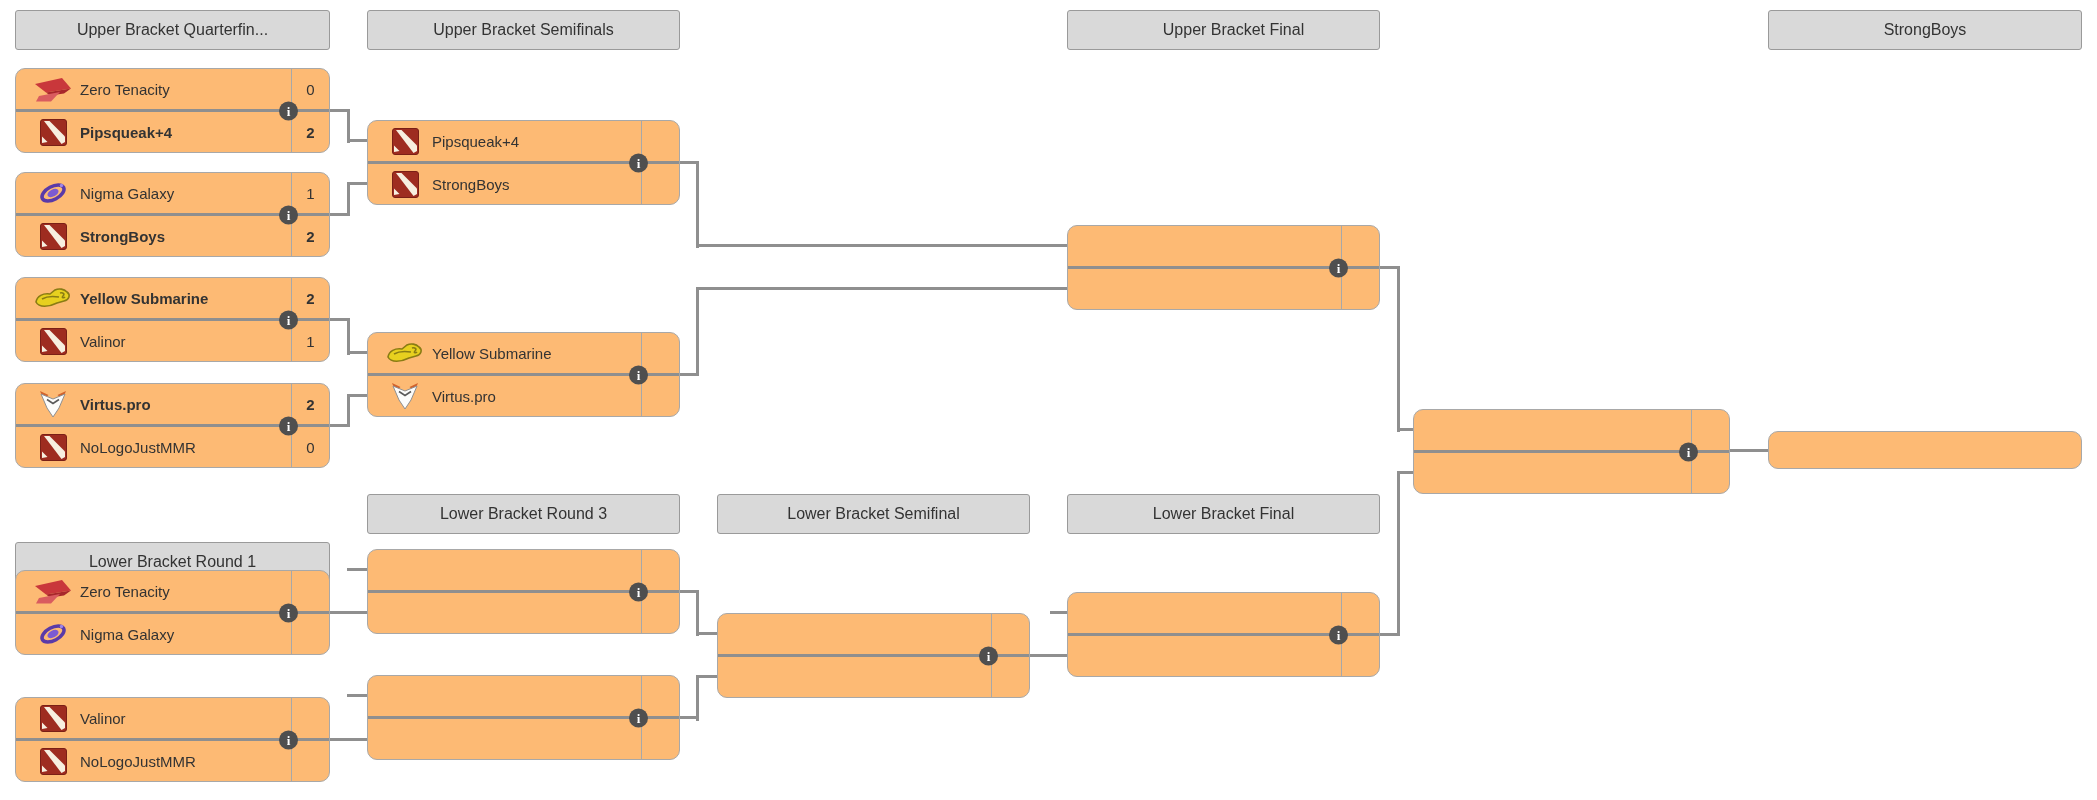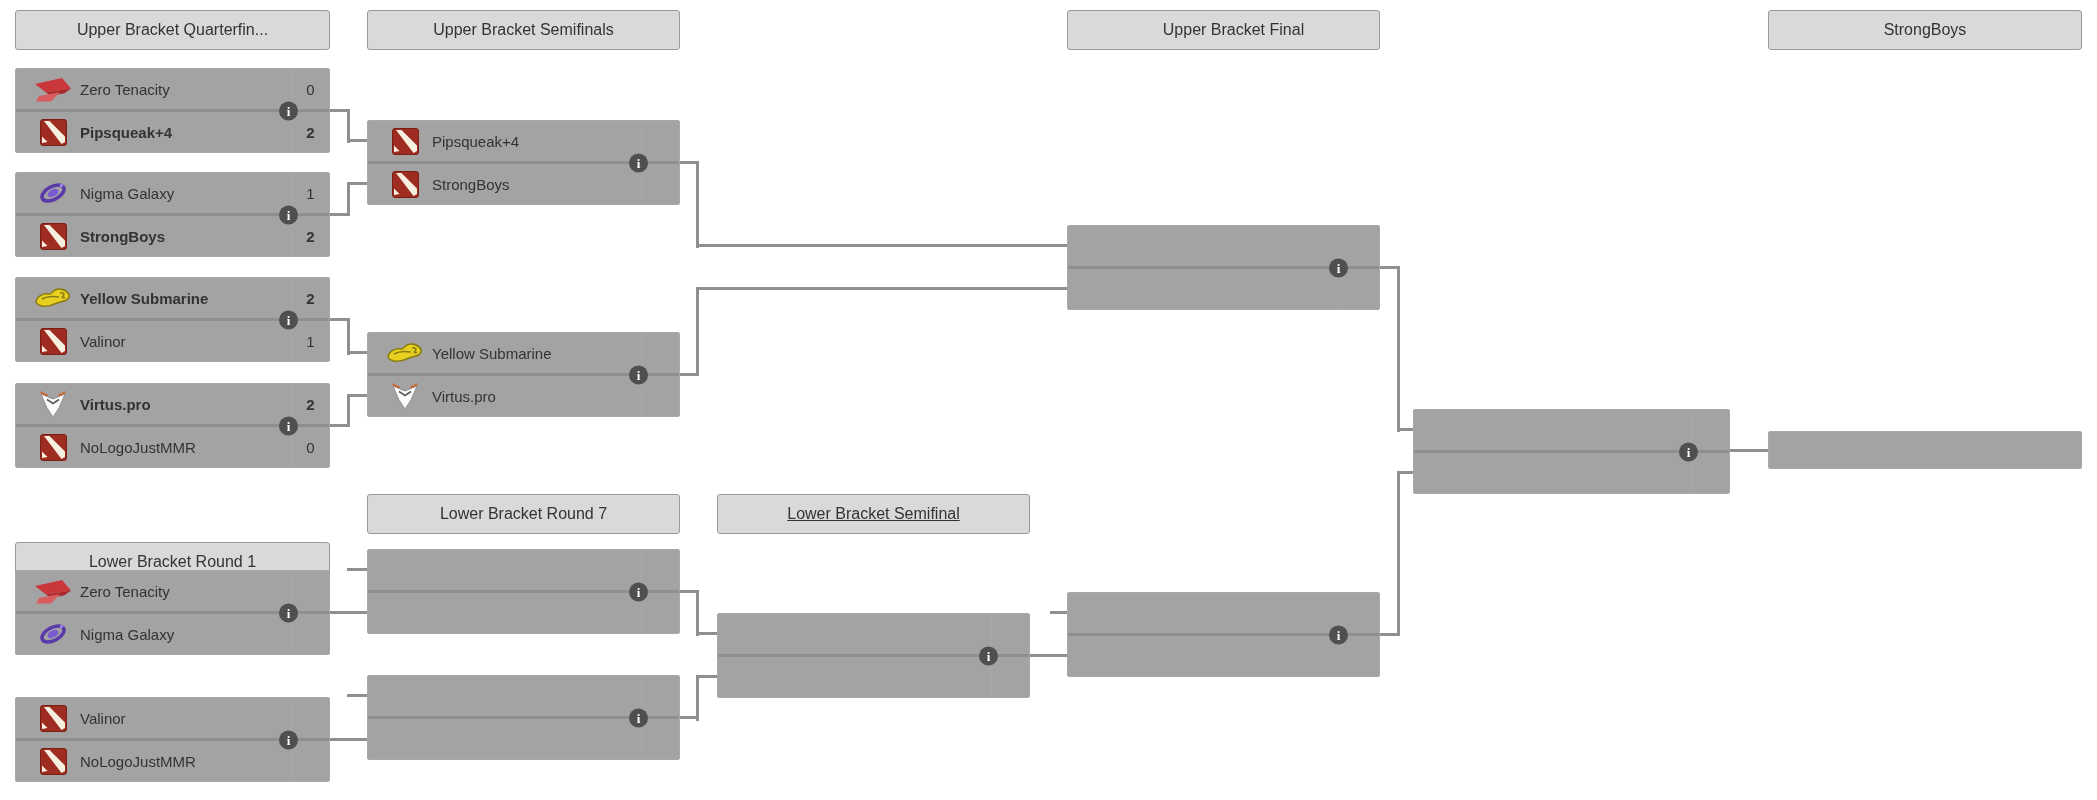--- a/index.html
+++ b/index.html
@@ -3,22 +3,22 @@
 <meta charset="utf-8">
 <style>
   html,body{margin:0;padding:0;background:#fff;}
   body{font-family:"Liberation Sans",sans-serif;color:#333;}
   #stage{position:relative;width:2097px;height:800px;background:#ffffff;overflow:hidden;}
 
   .hdr{position:absolute;height:40px;box-sizing:border-box;background:#d9d9d9;
        border:1px solid #9a9a9a;border-radius:3px;display:flex;align-items:center;
        justify-content:center;font-size:16px;color:#333;}
 
-  .match{position:absolute;box-sizing:border-box;background:#a3a3a3;
-         border:1px solid #a8a8a8;border-radius:2px;height:85px;}
+  .match{position:absolute;box-sizing:border-box;background:#fdba74;
+         border:1px solid #a8a8a8;border-radius:10px;height:85px;}
   .match.single{height:38px;}
   .row{display:flex;align-items:center;height:40px;box-sizing:border-box;padding-left:10px;}
   .single .row{height:36px;}
   .mid{height:3px;background:#8f8f8f;}
   .logo{flex:0 0 54px;display:flex;align-items:center;justify-content:center;height:100%;}
   .tname{flex:1;font-size:15px;color:#333;white-space:nowrap;overflow:hidden;}
   .score{flex:0 0 37px;align-self:stretch;border-left:1px solid #a8a8a8;display:flex;
          align-items:center;justify-content:center;font-size:15px;color:#333;}
   .w{font-weight:bold;}
 
@@ -36,22 +36,23 @@
 <body>
 
 <div id="stage">
 
   <div class="hdr" style="left:367px;top:10px;width:313px;">Upper Bracket Semifinals</div>
   <div class="hdr" style="left:15px;top:10px;width:315px;">Upper Bracket Quarterfin...</div>
   <div class="hdr" style="left:1067px;top:10px;width:313px;padding-left:20px;">Upper Bracket Final</div>
   <div class="hdr" style="left:1768px;top:10px;width:314px;">StrongBoys</div>
 
   <div class="hdr" style="left:15px;top:494px;width:315px;margin-top:48px;">Lower Bracket Round 1</div>
-  <div class="hdr" style="left:367px;top:494px;width:313px;">Lower Bracket Round 7</div>
-  <div class="hdr" style="left:717px;top:494px;width:313px;text-decoration:underline;">Lower Bracket Semifinal</div>
+  <div class="hdr" style="left:367px;top:494px;width:313px;">Lower Bracket Round 3</div>
+  <div class="hdr" style="left:717px;top:494px;width:313px;">Lower Bracket Semifinal</div>
+  <div class="hdr" style="left:1067px;top:494px;width:313px;">Lower Bracket Final</div>
 
   <div id="lines">
       <div class="hline" style="left: 330px; top: 109px; width: 20px;"></div>
       <div class="vline" style="left: 347px; top: 109px; height: 34px;"></div>
       <div class="hline" style="left: 347px; top: 139px; width: 20px;"></div>
       <div class="hline" style="left: 330px; top: 213px; width: 20px;"></div>
       <div class="vline" style="left: 347px; top: 182px; height: 34px;"></div>
       <div class="hline" style="left: 347px; top: 182px; width: 20px;"></div>
       <div class="hline" style="left: 330px; top: 318px; width: 20px;"></div>
       <div class="vline" style="left: 347px; top: 318px; height: 37px;"></div>

